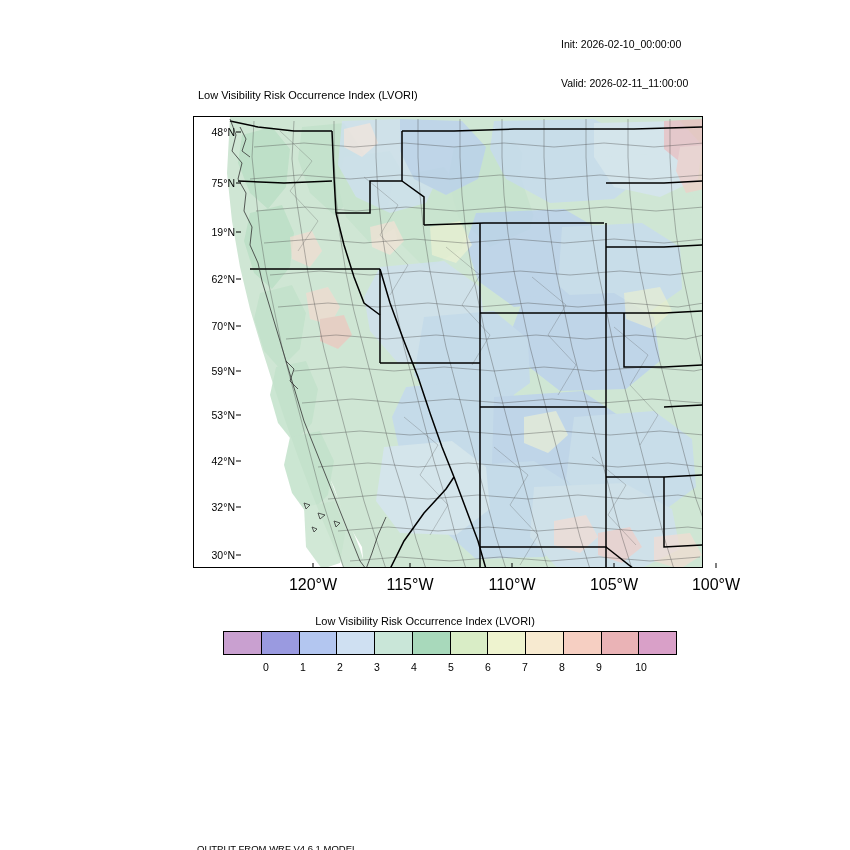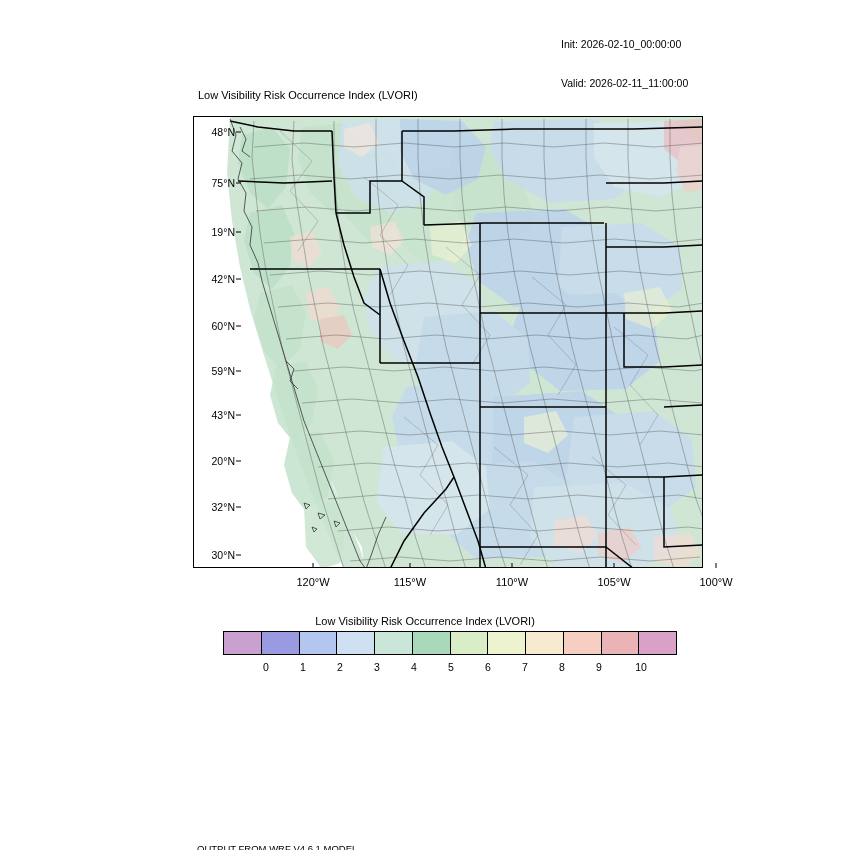--- a/index.html
+++ b/index.html
@@ -78,21 +78,21 @@
     width: 5px;
     height: 1px;
     background: #000;
     transform: translateY(-50%);
   }
   .tick-lon {
     position: absolute;
     top: 100%;
     transform: translateX(-50%);
     padding-top: 8px;
-    font-size: 11px;
+    font-size: 16px;
     white-space: nowrap;
     text-align: right;
   }
   .tick-lon-mark {
     position: absolute;
     top: -5px;
     width: 1px;
     height: 5px;
     background: #000;
     transform: translateX(-50%);
@@ -364,37 +364,37 @@
     <div style="position:absolute; left:0; top:67px;">
       <span class="tick-lat-mark"></span>
       <span class="tick-lat">75°N</span>
     </div>
     <div style="position:absolute; left:0; top:116px;">
       <span class="tick-lat-mark"></span>
       <span class="tick-lat">19°N</span>
     </div>
     <div style="position:absolute; left:0; top:163px;">
       <span class="tick-lat-mark"></span>
+      <span class="tick-lat">62°N</span>
+    </div>
+    <div style="position:absolute; left:0; top:210px;">
+      <span class="tick-lat-mark"></span>
+      <span class="tick-lat">70°N</span>
+    </div>
+    <div style="position:absolute; left:0; top:255px;">
+      <span class="tick-lat-mark"></span>
+      <span class="tick-lat">59°N</span>
+    </div>
+    <div style="position:absolute; left:0; top:299px;">
+      <span class="tick-lat-mark"></span>
+      <span class="tick-lat">53°N</span>
+    </div>
+    <div style="position:absolute; left:0; top:345px;">
+      <span class="tick-lat-mark"></span>
       <span class="tick-lat">42°N</span>
-    </div>
-    <div style="position:absolute; left:0; top:210px;">
-      <span class="tick-lat-mark"></span>
-      <span class="tick-lat">60°N</span>
-    </div>
-    <div style="position:absolute; left:0; top:255px;">
-      <span class="tick-lat-mark"></span>
-      <span class="tick-lat">59°N</span>
-    </div>
-    <div style="position:absolute; left:0; top:299px;">
-      <span class="tick-lat-mark"></span>
-      <span class="tick-lat">43°N</span>
-    </div>
-    <div style="position:absolute; left:0; top:345px;">
-      <span class="tick-lat-mark"></span>
-      <span class="tick-lat">20°N</span>
     </div>
     <div style="position:absolute; left:0; top:391px;">
       <span class="tick-lat-mark"></span>
       <span class="tick-lat">32°N</span>
     </div>
     <div style="position:absolute; left:0; top:439px;">
       <span class="tick-lat-mark"></span>
       <span class="tick-lat">30°N</span>
     </div>
 

